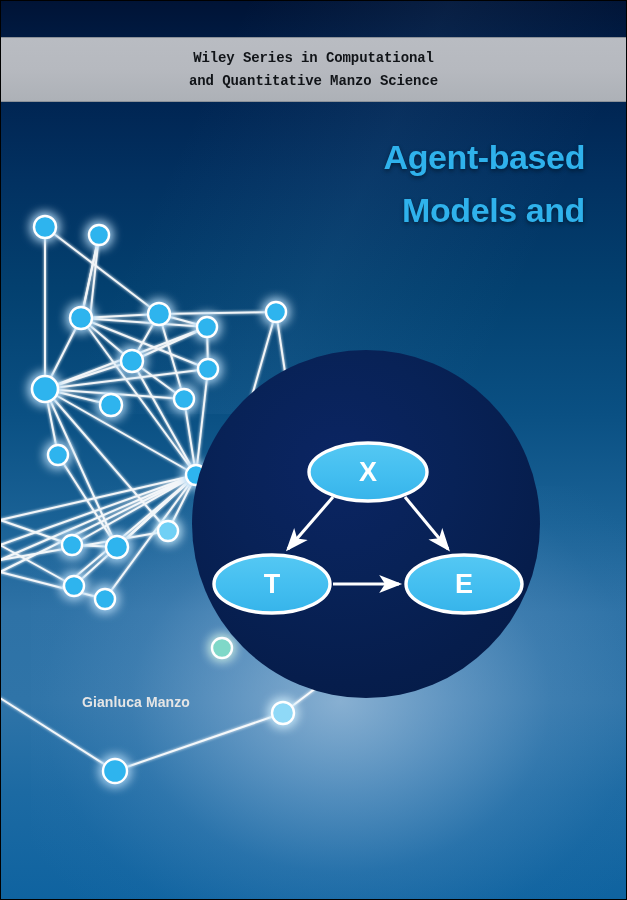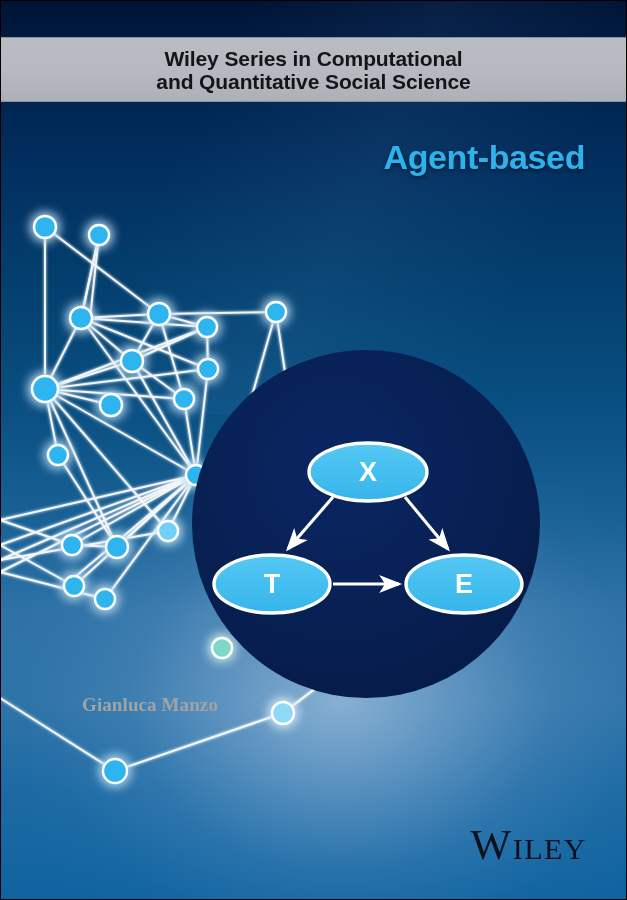--- a/index.html
+++ b/index.html
@@ -54,25 +54,25 @@
     background:linear-gradient(to bottom,#b9bcc2 0%,#b6b9bf 50%,#adb1b7 100%);
     border-top:1px solid #8b9199;
     border-bottom:1px solid #8b9199;
     display:flex;flex-direction:column;
     align-items:center;justify-content:center;
     z-index:40;
   }
   .series-line{
     color:#111418;
     font-weight:bold;
-    font-size:21px;
+    font-size:14px;
     line-height:23px;
     letter-spacing:-0.1px;
     white-space:nowrap;
-    font-family:Liberation Sans, sans-serif;
+    font-family:Liberation Mono, monospace;
     text-align:center;
   }
 
   
   .net{position:absolute;inset:0;z-index:20;pointer-events:none;}
 
   
   .disc{
     position:absolute;
     left:192px;top:350px;
@@ -100,25 +100,25 @@
     text-shadow:0 2px 4px rgba(0,0,0,0.45);
     font-family:"Liberation Sans",sans-serif;
   }
   .title div{white-space:nowrap;}
 
   
   .author{
     position:absolute;
     left:82px;top:694px;
     z-index:35;
-    color:#a3a3a3;
+    color:#e5e5e5;
     font-weight:bold;
-    font-size:19px;
+    font-size:14px;
     letter-spacing:0.1px;
-    font-family:Liberation Serif, serif;
+    font-family:Liberation Sans, sans-serif;
   }
 
   
   .wiley{
     position:absolute;
     right:40px;bottom:34px;
     z-index:35;
     color:#0c1020;
     font-family:"Liberation Serif",serif;
     font-size:43px;
@@ -271,25 +271,25 @@
       <text x="80" y="234" fill="#ffffff" font-family="Liberation Sans, sans-serif" font-size="27" font-weight="bold" text-anchor="middle" dominant-baseline="central">T</text>
     </g>
     <g>
       <ellipse cx="272" cy="234" rx="58" ry="29" fill="url(#nodegrad)" stroke="#ffffff" stroke-width="3.4"></ellipse>
       <text x="272" y="234" fill="#ffffff" font-family="Liberation Sans, sans-serif" font-size="27" font-weight="bold" text-anchor="middle" dominant-baseline="central">E</text>
     </g>
   </svg>
 
   <div class="series-band">
     <div class="series-line">Wiley Series in Computational</div>
-    <div class="series-line">and Quantitative Social Science</div>
+    <div class="series-line">and Quantitative Manzo Science</div>
   </div>
 
   <div class="title">
     <div>Agent-based</div>
+    <div>Models and</div>
   </div>
 
   <div class="author">Gianluca Manzo</div>
 
-  <div class="wiley">Wiley</div>
 
   <div class="frame"></div>
 </div>
 
 </body></html>

